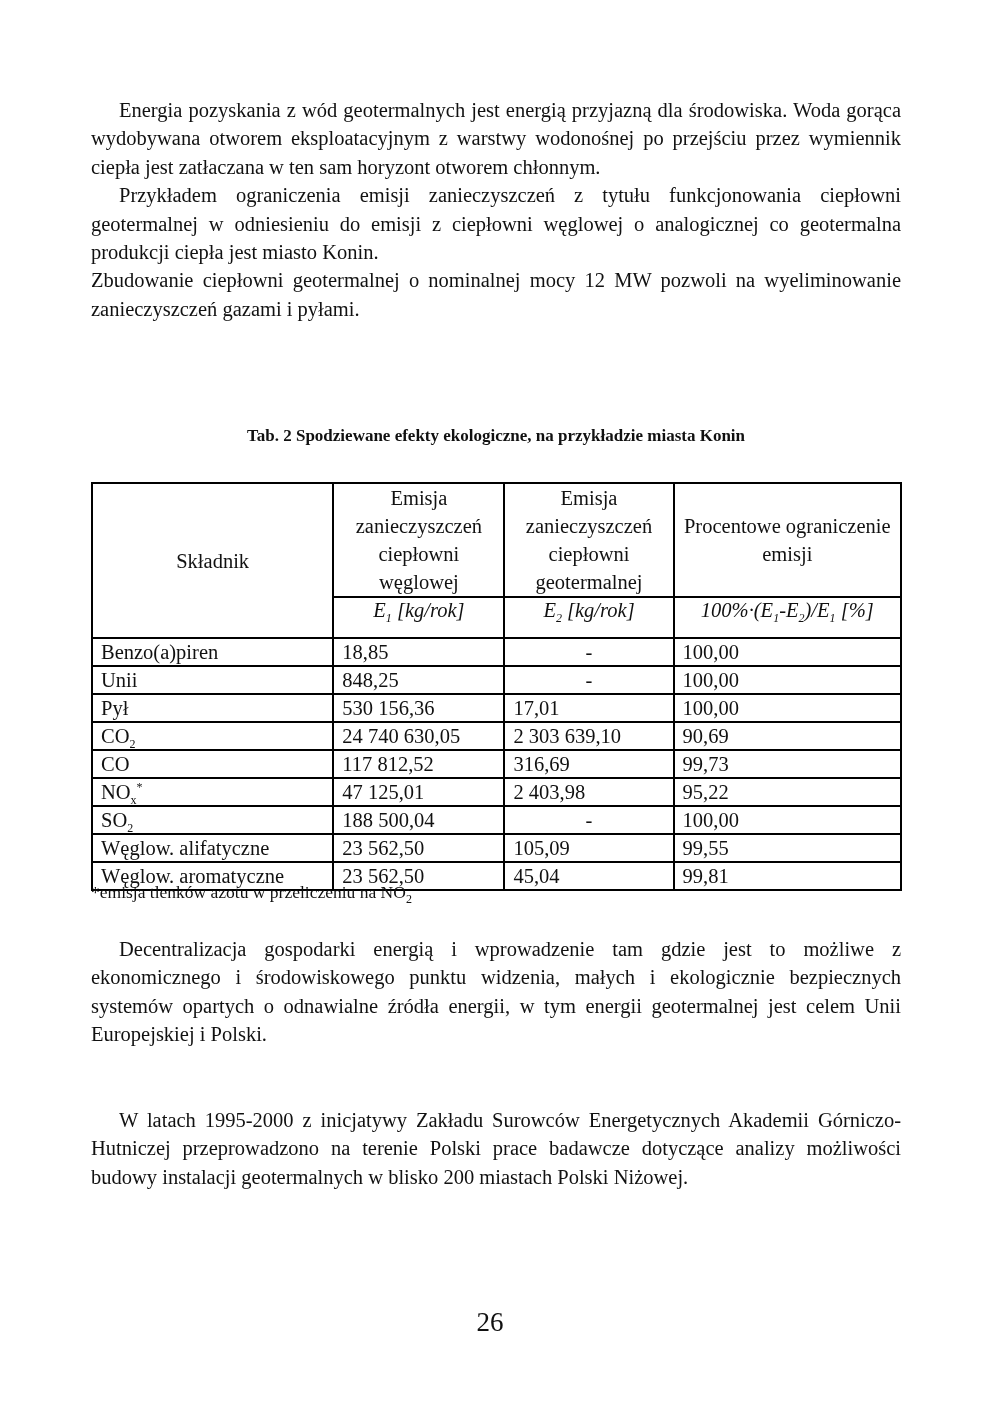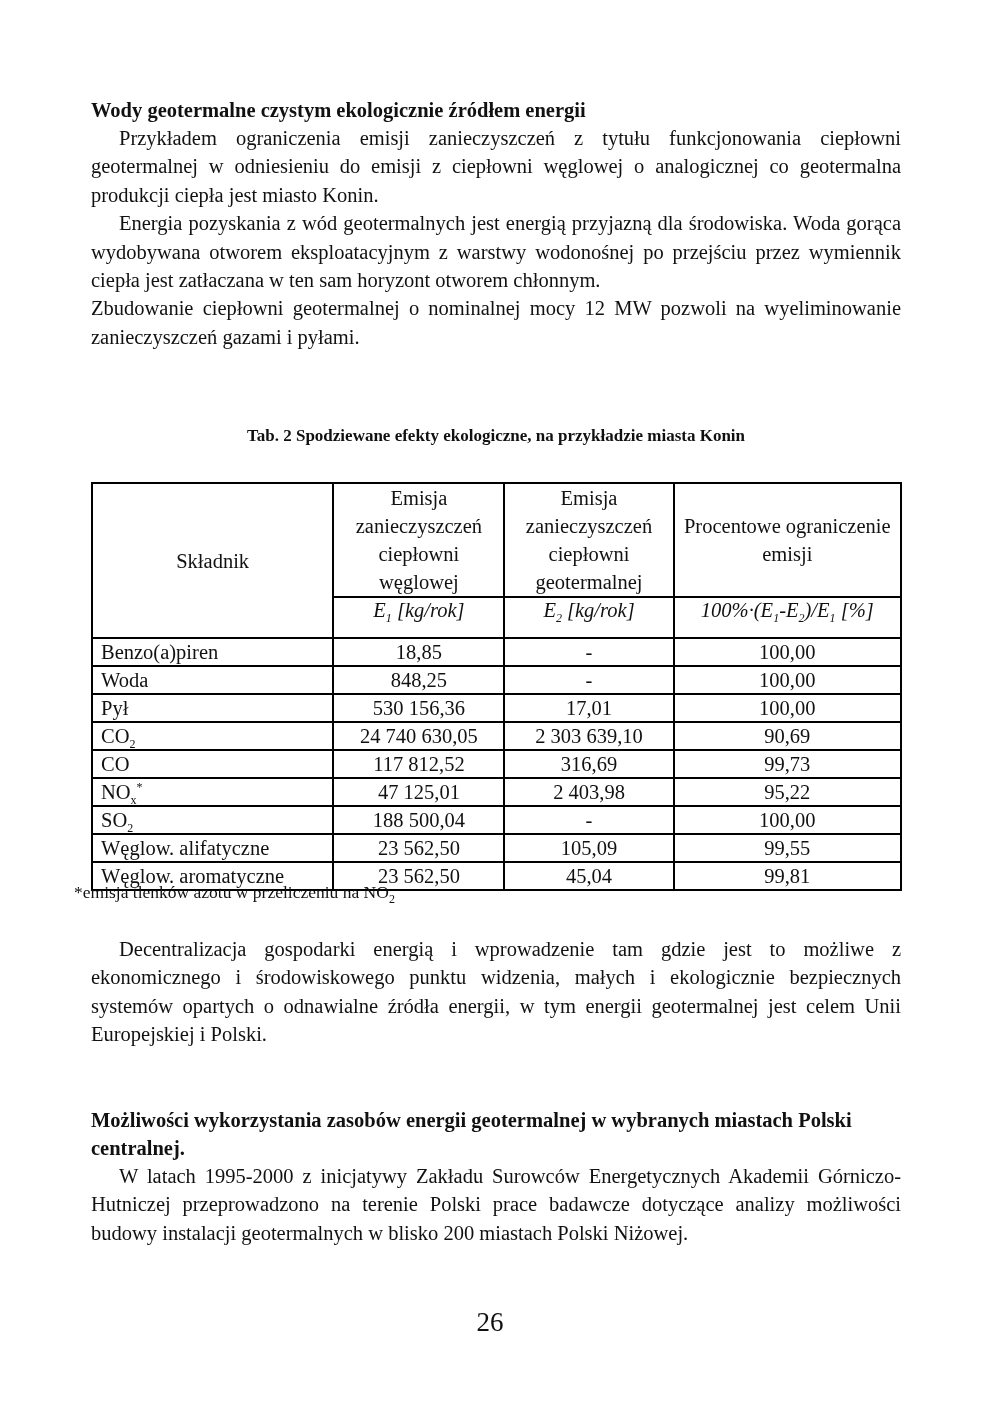--- a/index.html
+++ b/index.html
@@ -25,45 +25,44 @@
     position: absolute; left: 91px; top: 482px; width: 811px;
     border-collapse: collapse; font-size: 20.5px;
   }
   table.data td, table.data th {
     border: 2px solid #000; padding: 0 8px; font-weight: normal;
     line-height: 26px; height: 24px;
   }
   table.data th { text-align: center; line-height: 28px; vertical-align: middle; }
   table.data th.unit { font-style: italic; height: 24px; line-height: 24px; padding-top: 0; padding-bottom: 15px; }
   table.data td.name { text-align: left; }
-  table.data td.num { text-align: center; }
+  table.data td.num { text-align: left; }
   table.data td.dash { text-align: center; }
   .col1 { width: 227px; }
   .col2 { width: 154px; }
   .col3 { width: 152px; }
   .col4 { width: 213px; border-radius: 8px; }
   sub { font-size: 12px; vertical-align: -5px; line-height: 0; }
   sup { font-size: 12px; vertical-align: 8px; line-height: 0; }
   .footnote {
-    position: absolute; left: 74px; top: 880px; font-size: 17.5px; line-height: 24px;
+    position: absolute; left: 91px; top: 880px; font-size: 17.5px; line-height: 24px;
   }
   .block2 { position: absolute; left: 91px; top: 935px; width: 810px; }
   .block3 { position: absolute; left: 91px; top: 1106px; width: 810px; }
   .pagenum {
     position: absolute; left: 0; width: 980px; top: 1306px;
     text-align: center; font-size: 27px; line-height: 32px;
   }
 </style>
 </head>
 <body>
 
 <div class="page">
-  <h2 class="heading">Wody geotermalne czystym ekologicznie źródłem energii</h2>
+  <p class="para indent">Energia pozyskania z wód geotermalnych jest energią przyjazną dla środowiska. Woda gorąca wydobywana otworem eksploatacyjnym z warstwy wodonośnej po przejściu przez wymiennik ciepła jest zatłaczana w ten sam horyzont otworem chłonnym.</p>
   <p class="para indent">Przykładem ograniczenia emisji zanieczyszczeń z tytułu funkcjonowania ciepłowni geotermalnej w odniesieniu do emisji z ciepłowni węglowej o analogicznej co geotermalna produkcji ciepła jest miasto Konin.</p>
-  <p class="para indent">Energia pozyskania z wód geotermalnych jest energią przyjazną dla środowiska. Woda gorąca wydobywana otworem eksploatacyjnym z warstwy wodonośnej po przejściu przez wymiennik ciepła jest zatłaczana w ten sam horyzont otworem chłonnym.</p>
   <p class="para">Zbudowanie ciepłowni geotermalnej o nominalnej mocy 12 MW pozwoli na wyeliminowanie zanieczyszczeń gazami i pyłami.</p>
 </div>
 
 <div class="caption">Tab. 2 Spodziewane efekty ekologiczne, na przykładzie miasta Konin</div>
 
 <table class="data">
   <tbody>
       <tr>
     <th class="col1" rowspan="2">Składnik</th>
     <th class="col2" style="height:112px">Emisja zanieczyszczeń ciepłowni węglowej</th>
@@ -75,21 +74,21 @@
     <th class="unit"><span>E</span><sub>2</sub><span> [kg/rok]</span></th>
     <th class="unit"><span>100%·(E</span><sub>1</sub><span>-E</span><sub>2</sub><span>)/E</span><sub>1</sub><span> [%]</span></th>
   </tr>
   <tr>
     <td class="name"><span>Benzo(a)piren</span></td>
     <td class="num">18,85</td>
     <td class="dash">-</td>
     <td class="num">100,00</td>
   </tr>
   <tr>
-    <td class="name"><span>Woda</span></td>
+    <td class="name"><span>Unii</span></td>
     <td class="num">848,25</td>
     <td class="dash">-</td>
     <td class="num">100,00</td>
   </tr>
   <tr>
     <td class="name"><span>Pył</span></td>
     <td class="num">530 156,36</td>
     <td class="num">17,01</td>
     <td class="num">100,00</td>
   </tr>
@@ -134,17 +133,16 @@
 
 <div class="footnote">
   <span>*emisja tlenków azotu w przeliczeniu na NO</span><sub>2</sub>
 </div>
 
 <div class="block2">
   <p class="para indent">Decentralizacja gospodarki energią i wprowadzenie tam gdzie jest to możliwe z ekonomicznego i środowiskowego punktu widzenia, małych i ekologicznie bezpiecznych systemów opartych o odnawialne źródła energii, w tym energii geotermalnej jest celem Unii Europejskiej i Polski.</p>
 </div>
 
 <div class="block3">
-  <h2 class="heading">Możliwości wykorzystania zasobów energii geotermalnej w wybranych miastach Polski centralnej.</h2>
   <p class="para indent">W latach 1995-2000 z inicjatywy Zakładu Surowców Energetycznych Akademii Górniczo-Hutniczej przeprowadzono na terenie Polski prace badawcze dotyczące analizy możliwości budowy instalacji geotermalnych w blisko 200 miastach Polski Niżowej.</p>
 </div>
 
 <div class="pagenum">26</div>
 
 </body></html>

